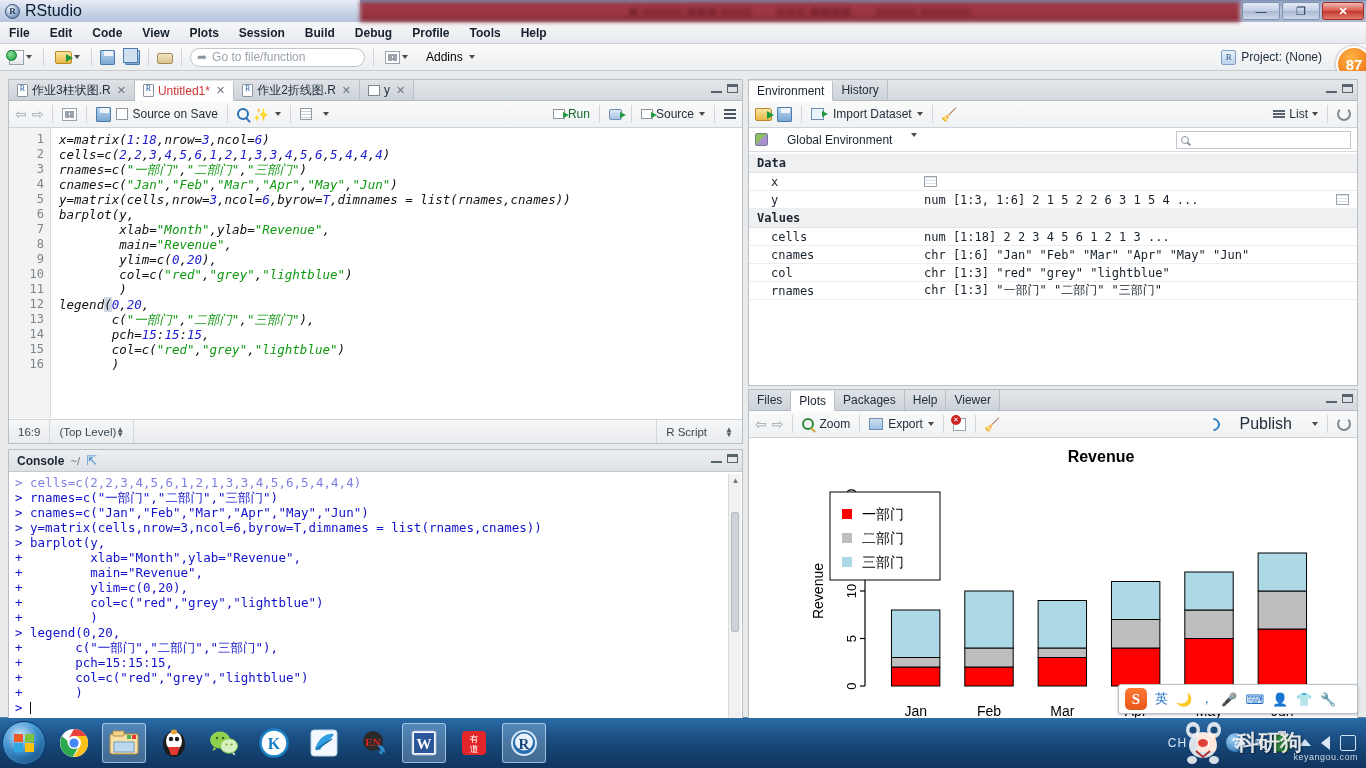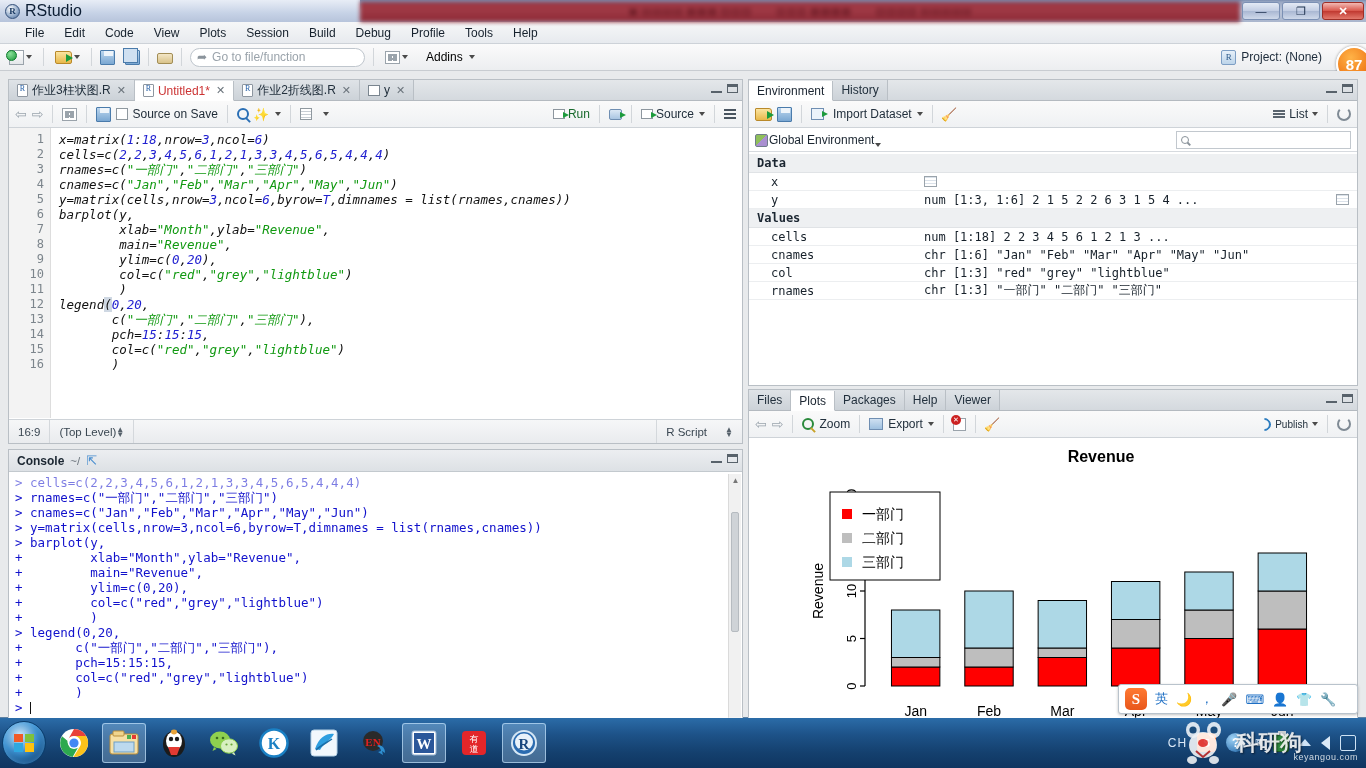--- a/index.html
+++ b/index.html
@@ -41,21 +41,21 @@
     background:linear-gradient(to bottom,#e4eaf5,#c3cee3 48%,#aab8d3 52%,#cfd9ea);
     color:#1a2d4a; font-size:11px;
   }
   #winctrl div.close { background:linear-gradient(to bottom,#f2b9b3,#d9584d 48%,#c13a31 52%,#e3796c);
     color:#fff; font-weight:bold; border-color:#9e2e26; width:42px;}
 
   
   #menubar {
     height:22px; background:linear-gradient(to bottom,#f6f7f8,#e7eaee);
     border-bottom:1px solid #cdd2d8;
-    display:flex; align-items:center; padding-left:16px; gap:2px;
+    display:flex; align-items:center; padding-left:0; gap:2px;font-weight:bold;
   }
   #menubar .mi { padding:2px 9px; font-size:12px; color:#16212d; }
 
   
   #toolbar {
     height:27px; background:linear-gradient(to bottom,#fbfbfb,#eceef0);
     border-bottom:1px solid #c8ccd1;
     display:flex; align-items:center; padding:0 6px; gap:4px; position:relative;
   }
   .tbsep { width:1px;height:18px;background:#d2d6da;margin:0 4px; }
@@ -209,42 +209,42 @@
     border-left:7px solid #1c9b3c;border-top:4px solid transparent;border-bottom:4px solid transparent;}
   .importicon{width:13px;height:12px;border:1px solid #6f8eb2;background:#eaf2fa;position:relative;}
   .importicon:after{content:"";position:absolute;right:-5px;top:2px;border-left:6px solid #1c9b3c;
      border-top:3px solid transparent;border-bottom:3px solid transparent;}
   .broom{font-size:13px;color:#c9a227;}
   .listmode{display:flex;align-items:center;gap:4px;font-size:12px;color:#22303d;margin-left:auto;}
   .hamb{width:12px;height:9px;background:linear-gradient(to bottom,#5a646e 2px,transparent 2px) 0 0/12px 3px;}
   .refresh{width:14px;height:14px;border:2px solid #7f8a94;border-radius:50%;border-top-color:transparent;}
   #envSearchRow{height:24px;border-bottom:1px solid #d6dadf;display:flex;align-items:center;
      padding:0 6px;gap:6px;background:#fff;position:relative;}
-  .globalenv{display:flex;align-items:flex-end;gap:1px;font-size:12px;color:#1b2631;}
+  .globalenv{display:flex;align-items:flex-start;gap:19px;font-size:12px;color:#1b2631;}
   .cubeicon{width:13px;height:13px;background:linear-gradient(135deg,#8fbf5a 50%,#a98fd0 50%);
      border:1px solid #6f7d8a;border-radius:2px;}
   #envSearch{position:absolute;right:6px;width:175px;height:18px;border:1px solid #c2c8ce;
      background:#fff;display:flex;align-items:center;padding-left:4px;gap:4px;}
   .smag{width:8px;height:8px;border:1.5px solid #8a939b;border-radius:50%;position:relative;}
   .smag:after{content:"";position:absolute;right:-3px;bottom:-2px;width:4px;height:1.5px;
      background:#8a939b;transform:rotate(45deg);}
   #envList{position:absolute;left:0;top:74px;right:0;bottom:0;overflow:hidden;background:#fff;}
   .envgroup{background:#eef0f2;font-weight:bold;font-size:12px;color:#1b2631;
      padding:2px 0 2px 8px;border-bottom:1px solid #e0e3e6;font-family:"DejaVu Sans Mono",monospace;}
   .envrow{display:flex;align-items:center;height:18px;border-bottom:1px solid #eceef0;font-size:12px;
      font-family:"DejaVu Sans Mono",monospace;color:#16202a;}
   .envrow .nm{width:175px;padding-left:22px;}
   .envrow .vl{flex:1;}
   .envrow .gicn{width:13px;height:11px;margin-right:8px;border:1px solid #9aa3ab;
      background:linear-gradient(#dbe2ea 1px,#fff 1px) 0 0/100% 3px;}
 
   
   #plotPane { left:748px; top:318px; width:610px; height:398px; }
   #plotArea { position:absolute; left:0; top:48px; right:0; bottom:0; background:#fff; overflow:hidden; }
-  .publish{display:flex;align-items:center;gap:4px;margin-left:auto;font-size:10px;color:#22303d;}
+  .publish{display:flex;align-items:center;gap:20px;margin-left:auto;font-size:16px;color:#22303d;}
   .pubicon{width:13px;height:13px;border:2px solid #2f7ec0;border-radius:50%;
      border-left-color:transparent;border-bottom-color:transparent;transform:rotate(45deg);}
   .zoomicon{width:12px;height:12px;border:2px solid #2a8a3c;border-radius:50%;position:relative;}
   .zoomicon:after{content:"";position:absolute;right:-4px;bottom:-3px;width:6px;height:2px;
      background:#c9a227;transform:rotate(45deg);}
   .exporticon{width:14px;height:12px;border:1px solid #6f8eb2;background:linear-gradient(#cfe0f1,#9fc1e0);}
   .delicon{width:13px;height:13px;border:1px solid #9aa3ab;background:#fff;position:relative;}
   .delicon:after{content:"✕";position:absolute;left:-3px;top:-4px;width:10px;height:10px;
      border-radius:50%;background:#cc2222;color:#fff;font-size:7px;line-height:10px;text-align:center;}
 

